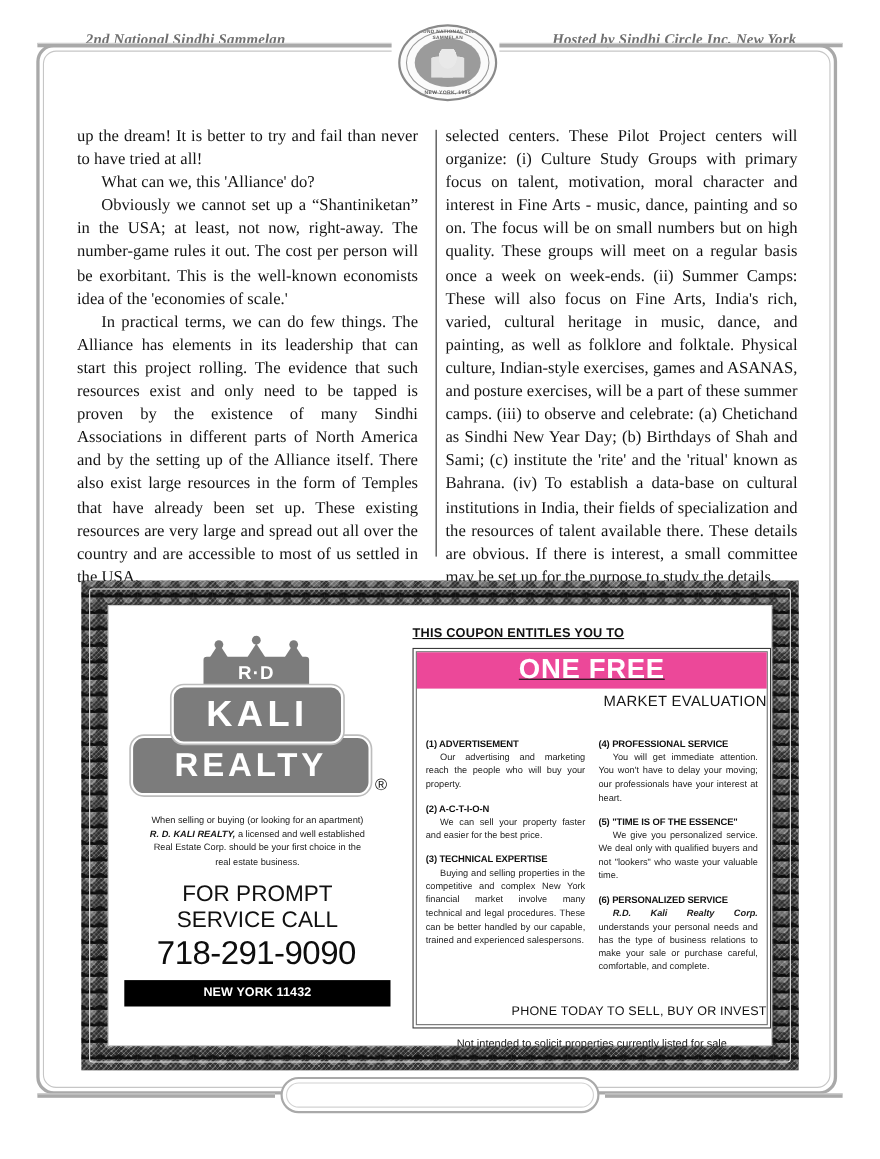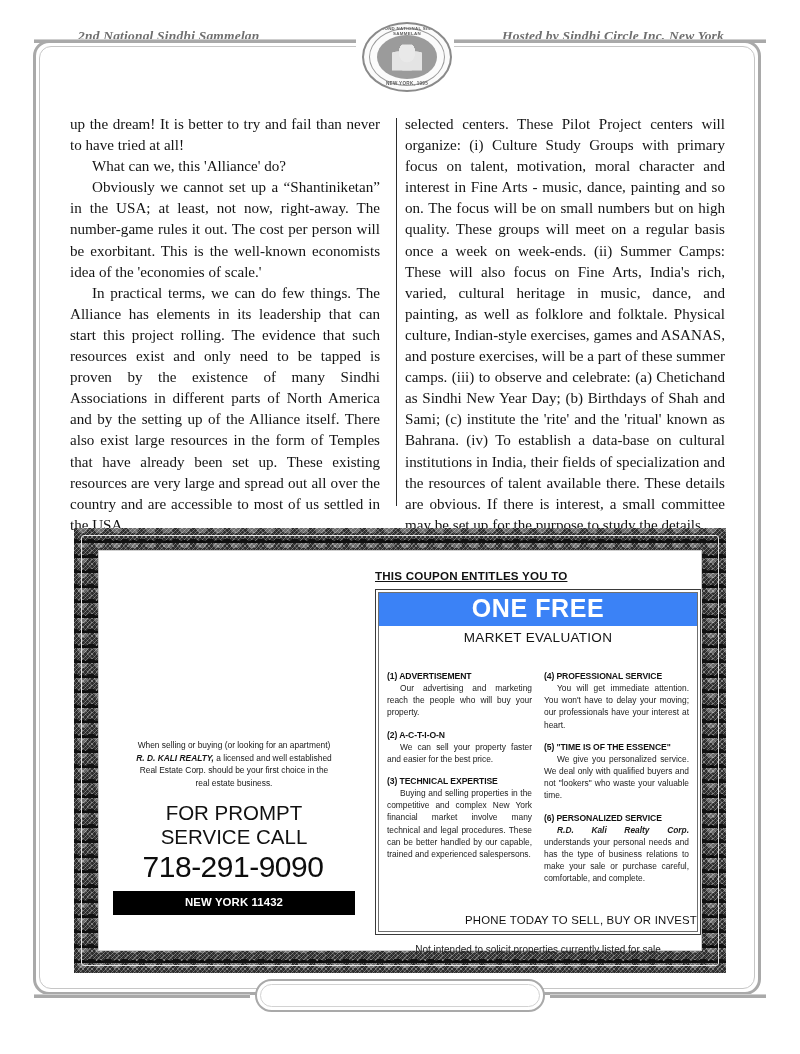--- a/index.html
+++ b/index.html
@@ -359,33 +359,34 @@
   #coupon-box {
     margin-top: 7px;
     border: 1.4px solid #3a3a3a;
     padding: 2px;
   }
   #coupon-box-in {
     border: 1px solid #6f6f6f;
     padding: 0 0 5px;
   }
   #one-free {
-    background: #3b82f6;
+    background: #ec4899;
     text-align: center;
     padding: 1px 0 3px;
+    text-decoration: underline;
   }
   #one-free span {
     font-family: "Liberation Sans", sans-serif;
     font-weight: bold;
     font-size: 25px;
     color: #ffffff;
     letter-spacing: 0.6px;
   }
   #market-eval {
-    text-align: center;
+    text-align: right;
     padding: 4px 0 6px;
     font-family: "Liberation Sans", sans-serif;
     font-size: 13.5px;
     color: #151515;
     letter-spacing: 0.3px;
   }
   #benefits {
     display: flex;
     gap: 12px;
     padding: 0 8px;
@@ -515,20 +516,39 @@
 </div>
 
 <div id="ad-wrap">
   <div id="ad-border"></div>
   <div id="ad-border-hl"></div>
 
   <div id="ad-inner">
 
     <div id="ad-left">
 
+      <div id="kali-logo">
+        <div id="crown">
+          <div class="ball b1"></div>
+          <div class="ball b2"></div>
+          <div class="ball b3"></div>
+          <div class="pt p1"></div>
+          <div class="pt p2"></div>
+          <div class="pt p3"></div>
+          <div class="crown-body"></div>
+          <div class="rd-text">R·D</div>
+        </div>
+        <div id="realty-box">
+          <span>REALTY</span>
+        </div>
+        <div id="kali-box">
+          <span>KALI</span>
+        </div>
+        <div id="reg-mark">®</div>
+      </div>
 
       <div id="blurb">
         <span>When selling or buying (or looking for an apartment)</span><br>
         <span class="b-em">R. D. KALI REALTY,</span><span> a licensed and well established</span><br>
         <span>Real Estate Corp. should be your first choice in the</span><br>
         <span>real estate business.</span>
       </div>
 
       <div id="prompt-call">
         <div>FOR PROMPT</div>

